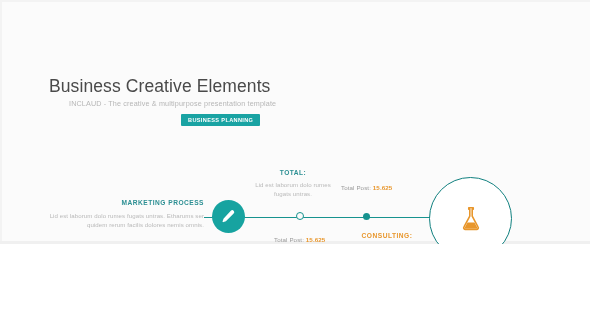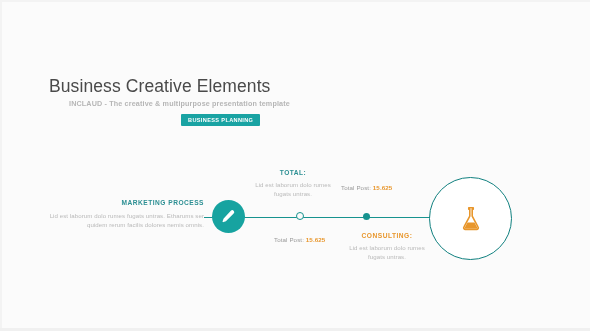--- a/index.html
+++ b/index.html
@@ -3,21 +3,21 @@
 <meta charset="utf-8">
 <style>
   html, body {
     margin: 0;
     padding: 0;
     background: #ffffff;
   }
   #slide {
     position: relative;
     width: 590px;
-    height: 331px;
+    height: 244px;
     background: #fbfbfb;
     overflow: hidden;
     font-family: "Liberation Sans", sans-serif;
     -webkit-font-smoothing: antialiased;
   }
   
   #slide .edge-left {
     position: absolute;
     left: 0; top: 0;
     width: 2px; height: 331px;
@@ -45,21 +45,21 @@
     font-weight: 400;
     color: #4a4a4a;
     letter-spacing: 0.1px;
     white-space: nowrap;
   }
   .subtitle {
     position: absolute;
     left: 50px;
     top: 99px;
     font-size: 7.2px;
-    font-weight: 700;
+    font-weight: 400;
     color: #b6b6b6;
     letter-spacing: 0.15px;
     white-space: nowrap;
     padding-left: 19px;
   }
   .tag-button {
     position: absolute;
     left: 181px;
     top: 114px;
     height: 12px;

